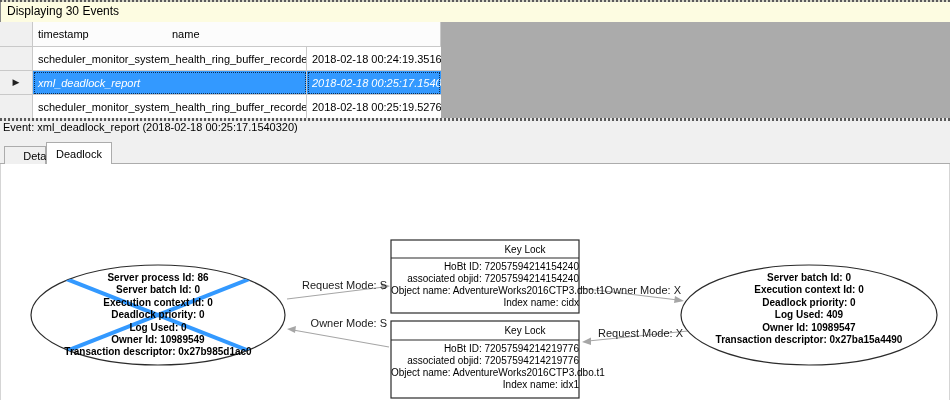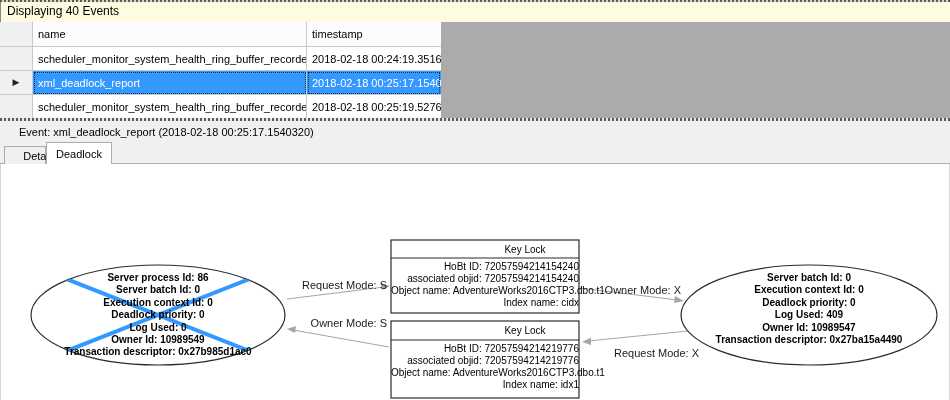--- a/index.html
+++ b/index.html
@@ -24,29 +24,29 @@
   .g-cell { border-right:1px solid #C9C9C9; border-bottom:1px solid #C9C9C9;
     font-size:11px; color:#000; display:flex; align-items:center; padding-left:5px;
     white-space:nowrap; overflow:hidden; background:#fff; }
   .sel-cell { width:33px; min-width:33px; background:#F0F0F0; padding-left:0; justify-content:center; }
   .name-cell { width:274px; min-width:274px; }
   .ts-cell { width:134px; min-width:134px; border-right:none; }
   .hdr .g-cell { height:25px; background:#FCFCFC; }
   .hdr .sel-cell { background:#F0F0F0; }
   .g-row.data .g-cell { height:24px; }
   .g-row.selected .name-cell, .g-row.selected .ts-cell {
-    background:#3399FF; color:#fff; outline:1px dotted #0b2e55; outline-offset:-2px; }
+    background:#3399FF; color:#fff; outline:1px dotted #0b2e55; outline-offset:-2px;font-style:italic; }
   .row-arrow { font-size:9px; color:#222; line-height:1; }
 
   .dash-split { position:absolute; left:0; top:118px; width:950px; height:3px;
     background:repeating-linear-gradient(90deg,#5a5a5a 0 2px,#e9e9e9 2px 4px); }
 
   
   .event-bar { position:absolute; left:0; top:121px; width:950px; height:21px;
-    background:#F0F0F0; display:flex; align-items:center; padding-left:19px;
+    background:#F0F0F0; display:flex; padding-left:3px;
     font-size:11px; color:#000; }
 
   
   .tab-strip { position:absolute; left:0; top:142px; width:950px; height:22px; background:#F0F0F0; }
   .tab-strip .baseline { position:absolute; left:0; bottom:0; width:100%; height:1px; background:#ACACAC; }
   .tab { position:absolute; bottom:0; display:flex; align-items:center; justify-content:center;
     font-size:11px; color:#000; border:1px solid #ACACAC; border-bottom:none; background:#F0F0F0; }
   .tab.inactive { left:4px; width:42px; height:18px;padding-left:30px; }
   .tab.active { left:46px; width:66px; height:22px; background:#FFFFFF; z-index:2; }
 
@@ -60,30 +60,30 @@
   .lock-body { position:absolute; font-size:10px; line-height:12px; color:#000;
     text-align:right; white-space:nowrap; }
   .edge-label { position:absolute; font-size:11px; color:#1a1a1a; text-align:right; white-space:nowrap; }
 </style>
 </head>
 <body>
 
 <div class="screen">
 
   <div class="info-bar">
-    <span>Displaying 40 Events</span>
+    <span>Displaying 30 Events</span>
   </div>
   <div class="dash-top"></div>
 
   <div class="grid-region">
     <div class="grid">
       <div class="g-row hdr">
         <div class="g-cell sel-cell"></div>
+        <div class="g-cell ts-cell">timestamp</div>
         <div class="g-cell name-cell">name</div>
-        <div class="g-cell ts-cell">timestamp</div>
       </div>
       <div class="g-row data">
         <div class="g-cell sel-cell"></div>
         <div class="g-cell name-cell">scheduler_monitor_system_health_ring_buffer_recorded</div>
         <div class="g-cell ts-cell">2018-02-18 00:24:19.3516078</div>
       </div>
       <div class="g-row data selected">
         <div class="g-cell sel-cell">
           <span class="row-arrow">▶</span>
         </div>
@@ -179,16 +179,16 @@
     <div class="lock-body" style="left:390px; top:179px; width:188px;">
       <div>HoBt ID: 72057594214219776</div>
       <div>associated objid: 72057594214219776</div>
       <div>Object name: AdventureWorks2016CTP3.dbo.t1</div>
       <div>Index name: idx1</div>
     </div>
 
     <div class="edge-label" style="left:290px; top:115px; width:96px;">Request Mode: S</div>
     <div class="edge-label" style="left:290px; top:153px; width:96px;">Owner Mode: S</div>
     <div class="edge-label" style="left:584px; top:120px; width:96px;">Owner Mode: X</div>
-    <div class="edge-label" style="left:602px; top:163px; width:96px;margin-top:20px;">Request Mode: X</div>
+    <div class="edge-label" style="left:586px; top:163px; width:96px;">Request Mode: X</div>
   </div>
 
 </div>
 
 </body></html>

